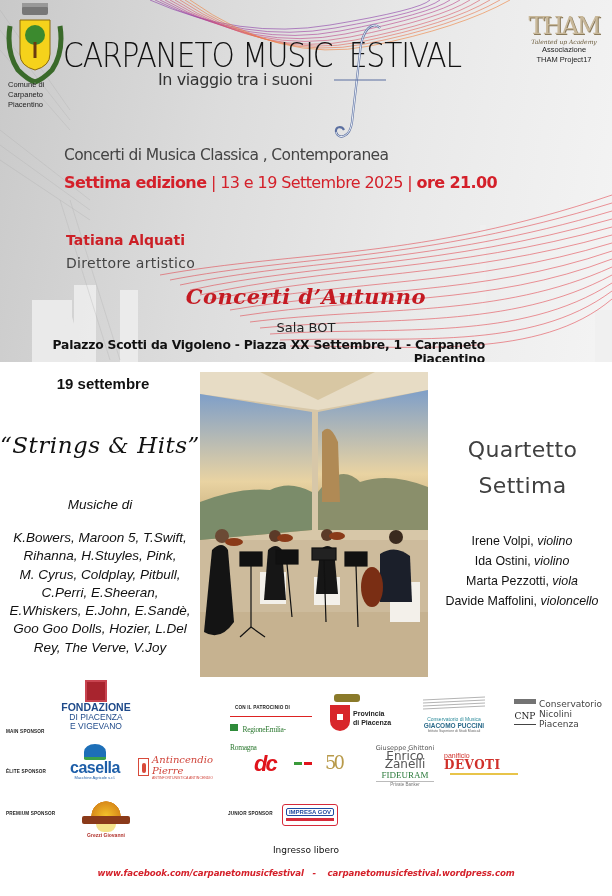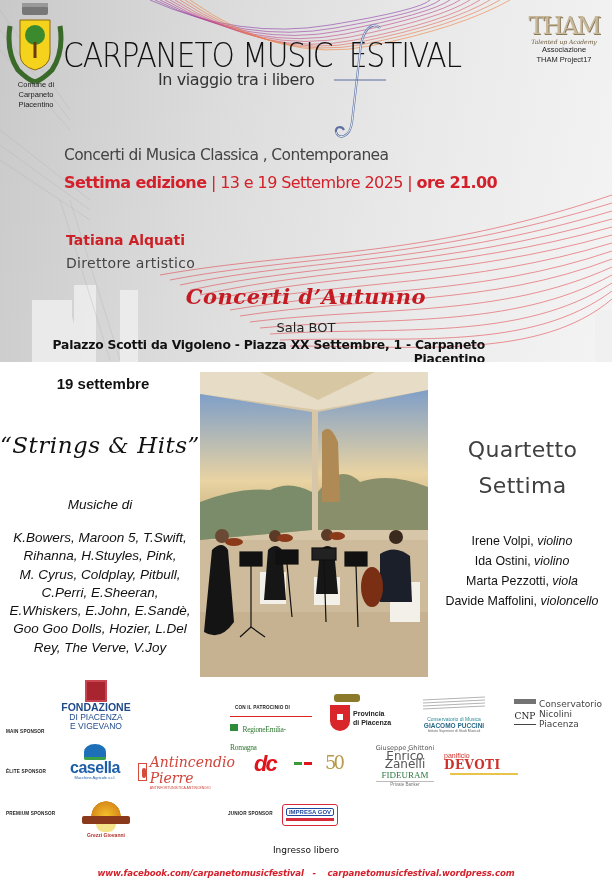--- a/index.html
+++ b/index.html
@@ -12,21 +12,21 @@
     background: linear-gradient(100deg, #c9c9c9 0%, #dcdcdc 35%, #e9e9e9 65%, #f4f4f4 100%);
     overflow: hidden;
   }
   .header svg.deco { position: absolute; left: 0; top: 0; }
 
   .coat {
     position: absolute; left: 4px; top: 2px; width: 62px; height: 108px;
   }
   .comune-label {
     position: absolute; left: 8px; top: 80px; width: 56px;
-    font-size: 7.5px; line-height: 10px; text-align: center; color: #222;
+    font-size: 7.5px; line-height: 10px; color: #222;
   }
 
   .title {
     position: absolute; left: 63px; top: 36px;
     font-family: "DejaVu Sans", sans-serif; font-weight: 300;
     font-size: 33px; letter-spacing: -1.2px; color: #111; white-space: nowrap;
     transform: scaleX(0.9); transform-origin: left top;
   }
   .title .f-gap { display: inline-block; width: 18px; }
   .subtitle {
@@ -207,21 +207,21 @@
   </svg>
   <div class="comune-label">
     <div>Comune di</div>
     <div>Carpaneto</div>
     <div>Piacentino</div>
   </div>
 
   <div class="title">
     <span>CARPANETO MUSIC</span><span class="f-gap"></span><span>ESTIVAL</span>
   </div>
-  <div class="subtitle">In viaggio tra i libero</div>
+  <div class="subtitle">In viaggio tra i suoni</div>
 
   <svg class="big-f" viewBox="0 0 60 120">
     <path d="M50 6 C 42 -2, 32 8, 30 30 L 22 100 C 20 116, 8 118, 6 110 C 5 104, 12 104, 14 108" fill="none" stroke="#5b6fa0" stroke-width="2.2"></path>
     <path d="M50 6 C 42 -2, 32 8, 30 30 L 22 100 C 20 116, 8 118, 6 110" fill="none" stroke="#e8eef8" stroke-width="1"></path>
     <path d="M4 58 L 56 58" stroke="#5b6fa0" stroke-width="1.2"></path>
   </svg>
 
   <div class="tham">
     <div class="tham-logo">THAM</div>
     <div class="tham-sub">Talented up Academy</div>
@@ -385,21 +385,21 @@
   <div style="width:22px; height:16px; margin:0 auto; background:#1d6fb8; border-radius:50% 50% 10% 10%; border-bottom:3px solid #3aa14a;"></div>
   <div style="font-family:'Liberation Sans',sans-serif; font-weight:bold; font-size:16px; line-height:15px; color:#1d5ea8; letter-spacing:-0.5px;">casella</div>
   <div style="font-family:'Liberation Sans',sans-serif; font-size:4px; color:#1d5ea8;">Macchine Agricole s.r.l.</div>
 </div>
 
 <div class="logo" style="left:138px; top:754px; width:100px; display:flex; align-items:center; gap:3px;">
   <div style="width:12px; height:18px; border:1px solid #d84a3a; position:relative;">
     <div style="position:absolute; left:3px; top:4px; width:4px; height:10px; background:#d84a3a; border-radius:2px;"></div>
   </div>
   <div>
-    <div style="font-family:'DejaVu Serif',serif; font-style:italic; font-size:14px; color:#d0443a;">Antincendio Pierre</div>
+    <div style="font-family:'DejaVu Serif',serif; font-style:italic; font-size:10px; color:#d0443a;">Antincendio Pierre</div>
     <div style="font-family:'Liberation Sans',sans-serif; font-size:3.5px; color:#d0443a;">ANTINFORTUNISTICA ANTINCENDIO</div>
   </div>
 </div>
 
 <div class="logo" style="left:254px; top:754px; width:62px; height:20px;">
   <div style="font-family:'Liberation Sans',sans-serif; font-weight:bold; font-style:italic; font-size:22px; line-height:20px; color:#e0141c; letter-spacing:-2px;">dc</div>
   <div style="position:absolute; left:40px; top:8px; width:8px; height:3px; background:#3a9a3a;"></div>
   <div style="position:absolute; left:50px; top:8px; width:8px; height:3px; background:#e0141c;"></div>
 </div>
 <div class="logo" style="left:325px; top:752px; font-family:'DejaVu Serif',serif; font-size:18px; color:#b89a4a; letter-spacing:-3px;">50</div>

